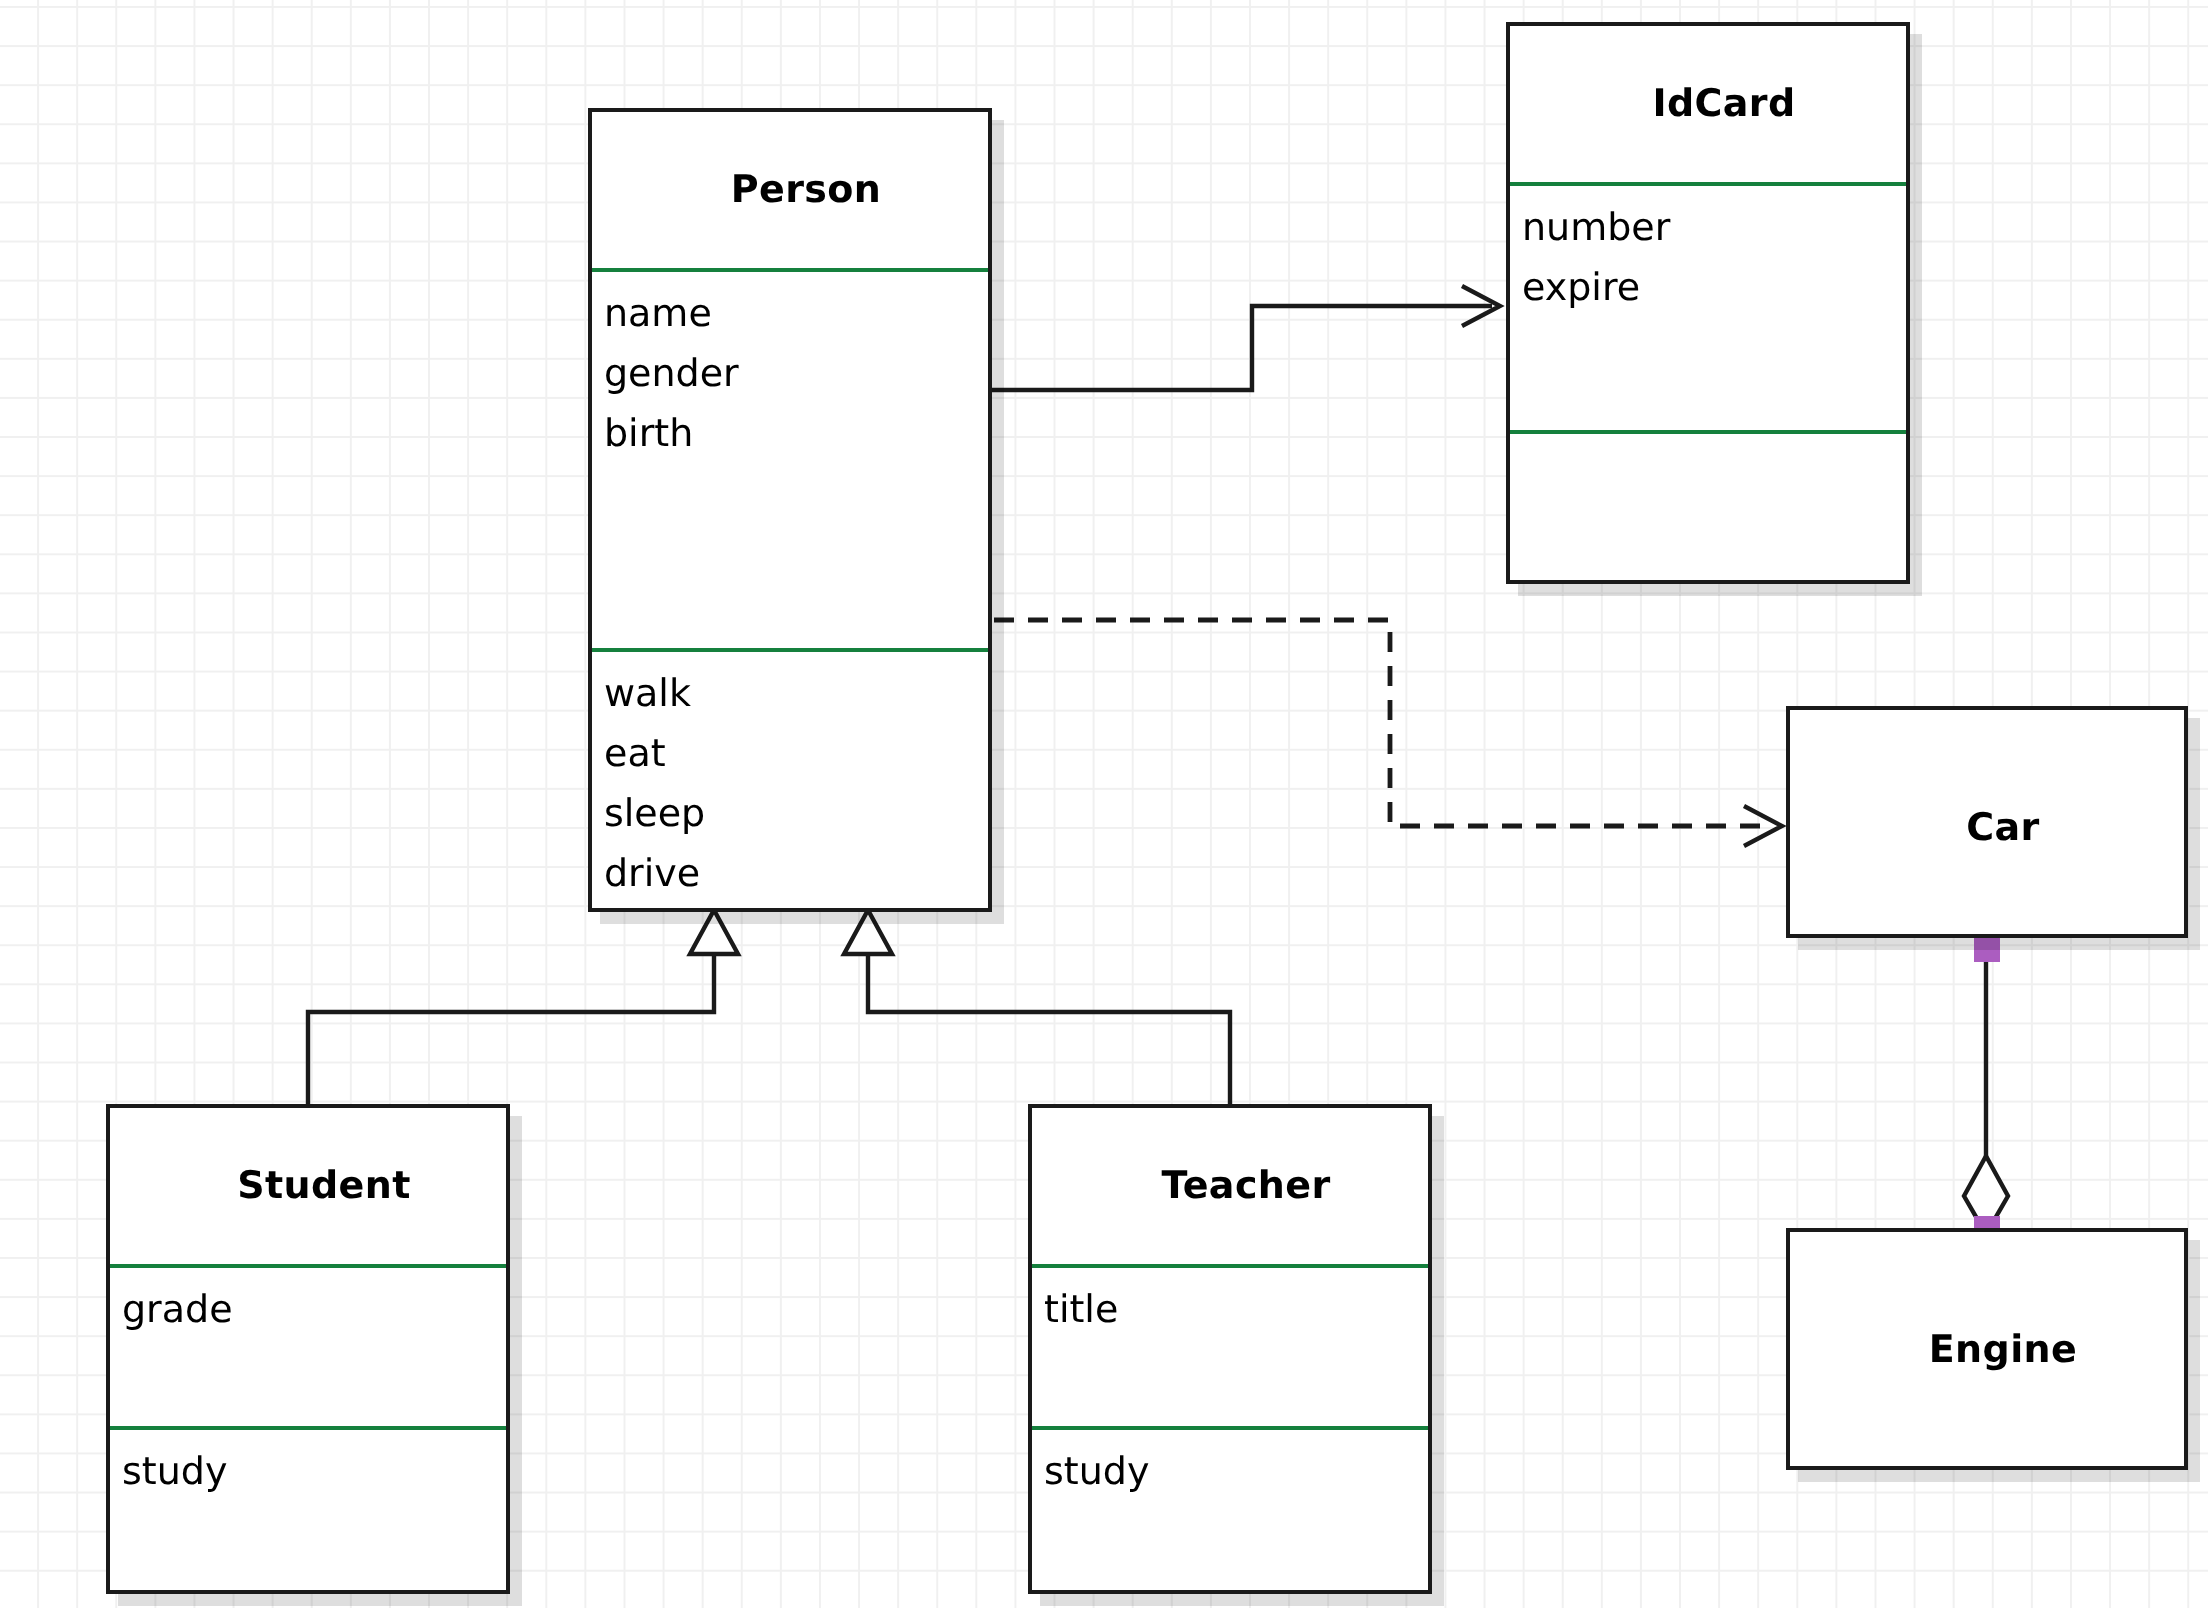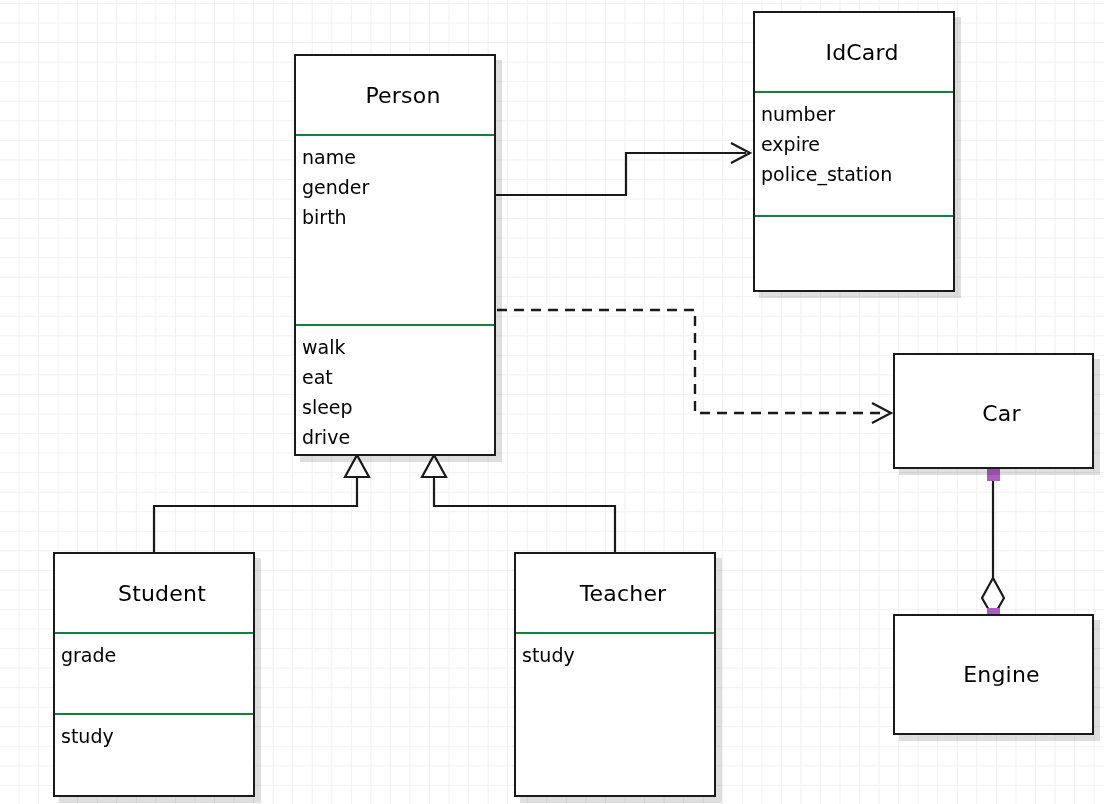--- a/index.html
+++ b/index.html
@@ -37,22 +37,22 @@
     position: relative;
     overflow: hidden;
   }
   .compartment + .compartment {
     border-top: 2px solid #15803d;
   }
   .cls-title {
     display: flex;
     align-items: center;
     justify-content: center;
-    font-weight: normal;
-    font-size: 22px;
+    font-weight: bold;
+    font-size: 19px;
     color: #000000;
     letter-spacing: 0.2px;
     padding-left: 16px;
   }
   .cls-members {
     padding: 6px 0 0 6px;
     font-size: 19px;
     line-height: 30px;
     color: #000000;
   }
@@ -153,21 +153,20 @@
       <div class="member">sleep</div>
       <div class="member">drive</div>
     </div>
   </div>
 
   <div class="uml-class" style="left:753px; top:11px; width:202px; height:281px;">
     <div class="compartment cls-title" style="height:78px;">IdCard</div>
     <div class="compartment cls-members" style="height:124px;">
       <div class="member">number</div>
       <div class="member">expire</div>
-      <div class="member">police_station</div>
     </div>
     <div class="compartment cls-members cls-empty" style="height:75px;"></div>
   </div>
 
   <div class="uml-class" style="left:893px; top:353px; width:201px; height:116px;">
     <div class="compartment cls-title" style="height:117px;">Car</div>
   </div>
 
   <div class="uml-class" style="left:893px; top:614px; width:201px; height:121px;">
     <div class="compartment cls-title" style="height:117px;border-radius:15px;">Engine</div>
@@ -178,18 +177,21 @@
     <div class="compartment cls-members" style="height:81px;">
       <div class="member">grade</div>
     </div>
     <div class="compartment cls-members" style="height:82px;">
       <div class="member">study</div>
     </div>
   </div>
 
   <div class="uml-class" style="left:514px; top:552px; width:202px; height:245px;">
     <div class="compartment cls-title" style="height:78px;">Teacher</div>
+    <div class="compartment cls-members" style="height:81px;">
+      <div class="member">title</div>
+    </div>
     <div class="compartment cls-members" style="height:82px;">
       <div class="member">study</div>
     </div>
   </div>
 
 </div>
 
 </body></html>

